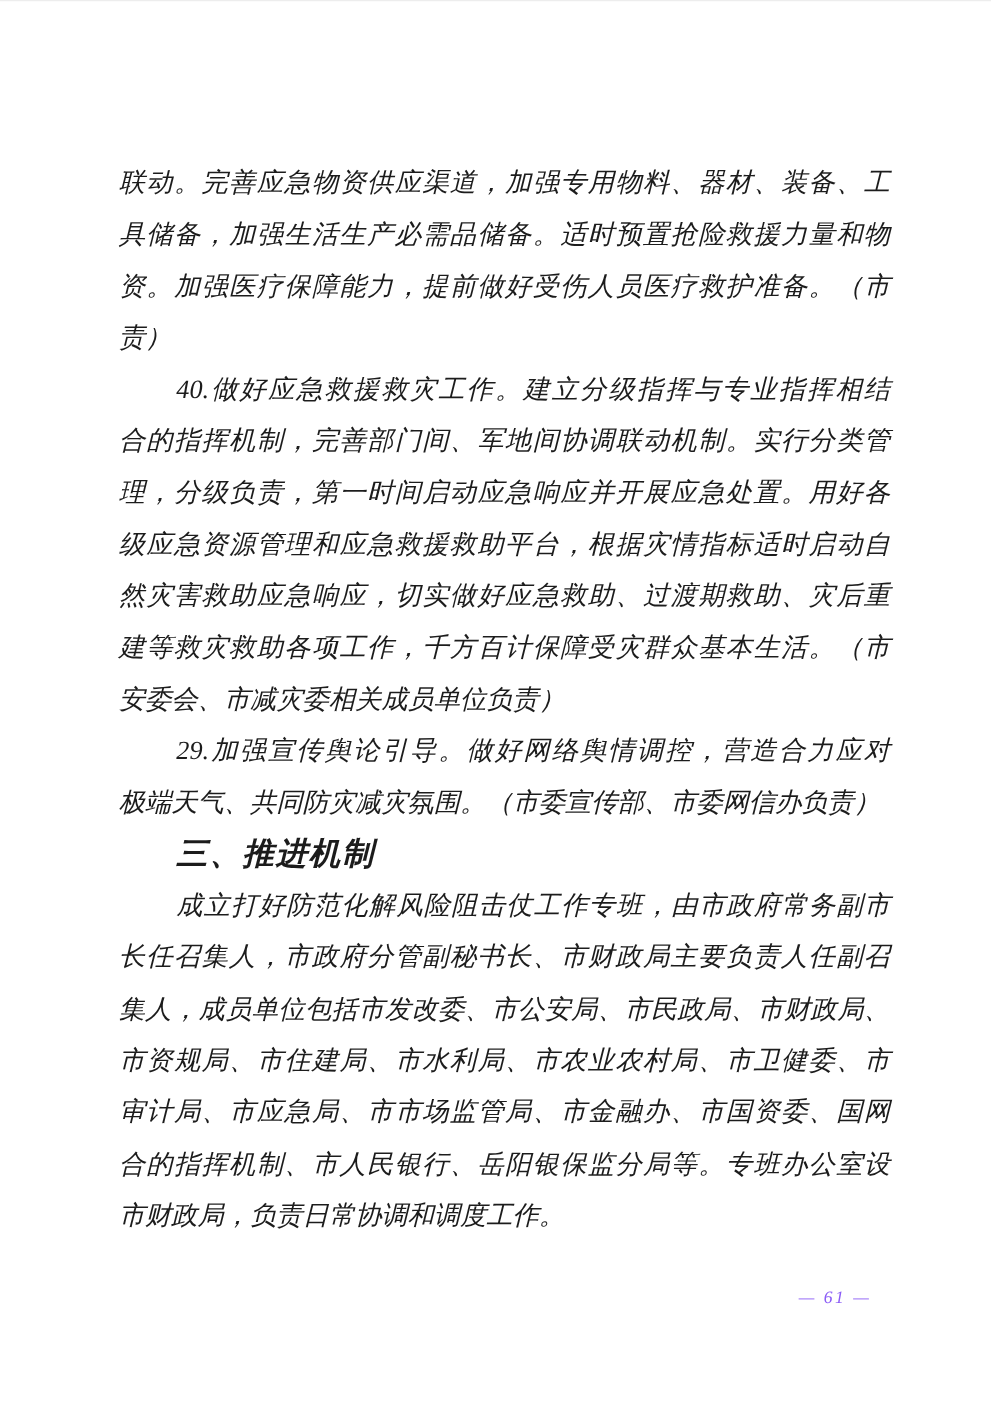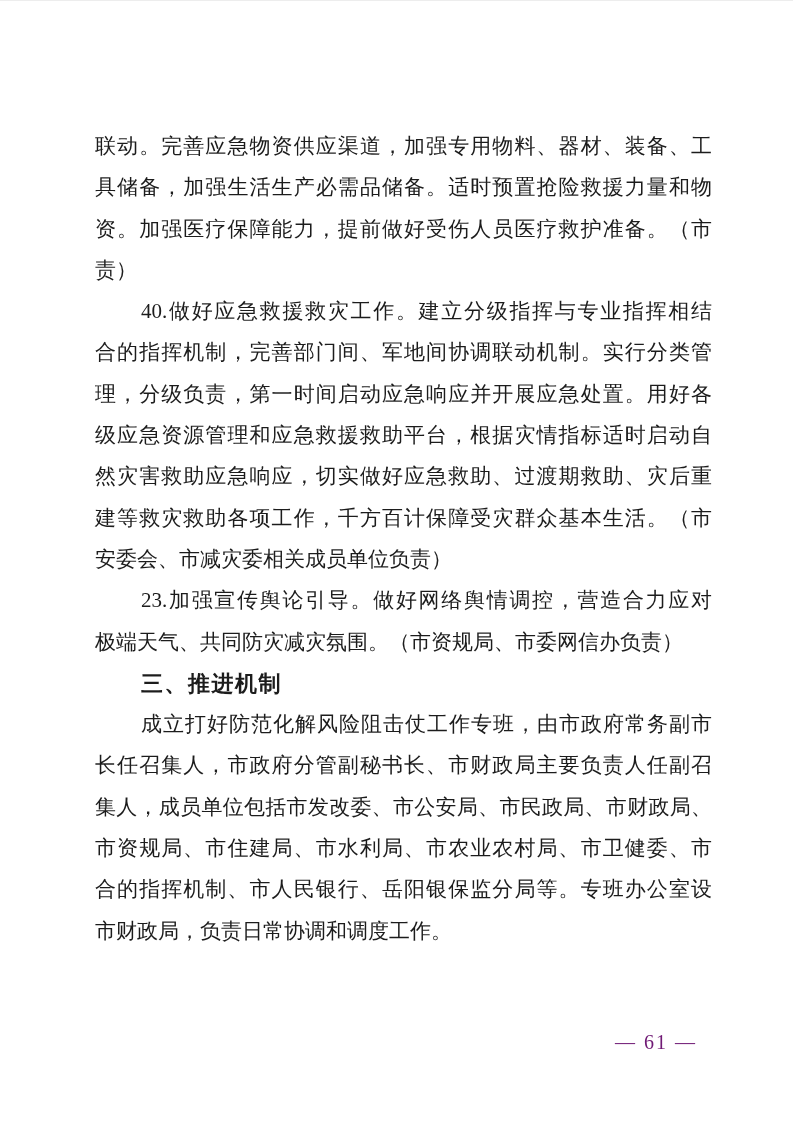--- a/index.html
+++ b/index.html
@@ -39,53 +39,54 @@
   .line.indent {
     padding-left: 46px;
   }
   .line.indent.fill {
     
     width: 571px;
   }
   .line.bold {
     font-family: "Liberation Sans", "DejaVu Sans", sans-serif;
     font-weight: 700;
-    font-size: 22px;
+    font-size: 25px;
     letter-spacing: 1.5px;
   }
   .page-number {
     position: absolute;
     top: 1030px;
     right: 96px;
-    font-size: 20px;
+    font-size: 14px;
     letter-spacing: 2px;
-    color: #701a75;
+    color: #8b5cf6;
     font-family: "Liberation Serif", "DejaVu Serif", serif;
   }
 </style>
 </head>
 <body>
 
-<div class="page" style="background: rgb(255, 255, 255);">
+<div class="page" style="background: rgb(255, 255, 255); font-style: italic;">
   <div class="body-text" id="body-text" style="color: rgb(28, 28, 28);">
       <div class="line fill">联动。完善应急物资供应渠道，加强专用物料、器材、装备、工</div>
       <div class="line fill">具储备，加强生活生产必需品储备。适时预置抢险救援力量和物</div>
       <div class="line fill">资。加强医疗保障能力，提前做好受伤人员医疗救护准备。（市</div>
       <div class="line">责）</div>
       <div class="line indent fill">40.做好应急救援救灾工作。建立分级指挥与专业指挥相结</div>
       <div class="line fill">合的指挥机制，完善部门间、军地间协调联动机制。实行分类管</div>
       <div class="line fill">理，分级负责，第一时间启动应急响应并开展应急处置。用好各</div>
       <div class="line fill">级应急资源管理和应急救援救助平台，根据灾情指标适时启动自</div>
       <div class="line fill">然灾害救助应急响应，切实做好应急救助、过渡期救助、灾后重</div>
       <div class="line fill">建等救灾救助各项工作，千方百计保障受灾群众基本生活。（市</div>
       <div class="line">安委会、市减灾委相关成员单位负责）</div>
-      <div class="line indent fill">23.加强宣传舆论引导。做好网络舆情调控，营造合力应对</div>
-      <div class="line">极端天气、共同防灾减灾氛围。（市资规局、市委网信办负责）</div>
+      <div class="line indent fill">29.加强宣传舆论引导。做好网络舆情调控，营造合力应对</div>
+      <div class="line">极端天气、共同防灾减灾氛围。（市委宣传部、市委网信办负责）</div>
       <div class="line indent bold">三、推进机制</div>
       <div class="line indent fill">成立打好防范化解风险阻击仗工作专班，由市政府常务副市</div>
       <div class="line fill">长任召集人，市政府分管副秘书长、市财政局主要负责人任副召</div>
       <div class="line fill">集人，成员单位包括市发改委、市公安局、市民政局、市财政局、</div>
       <div class="line fill">市资规局、市住建局、市水利局、市农业农村局、市卫健委、市</div>
+      <div class="line fill">审计局、市应急局、市市场监管局、市金融办、市国资委、国网</div>
       <div class="line fill">合的指挥机制、市人民银行、岳阳银保监分局等。专班办公室设</div>
       <div class="line">市财政局，负责日常协调和调度工作。</div>
     </div>
   <div class="page-number">— 61 —</div>
 </div>
 
 </body></html>

